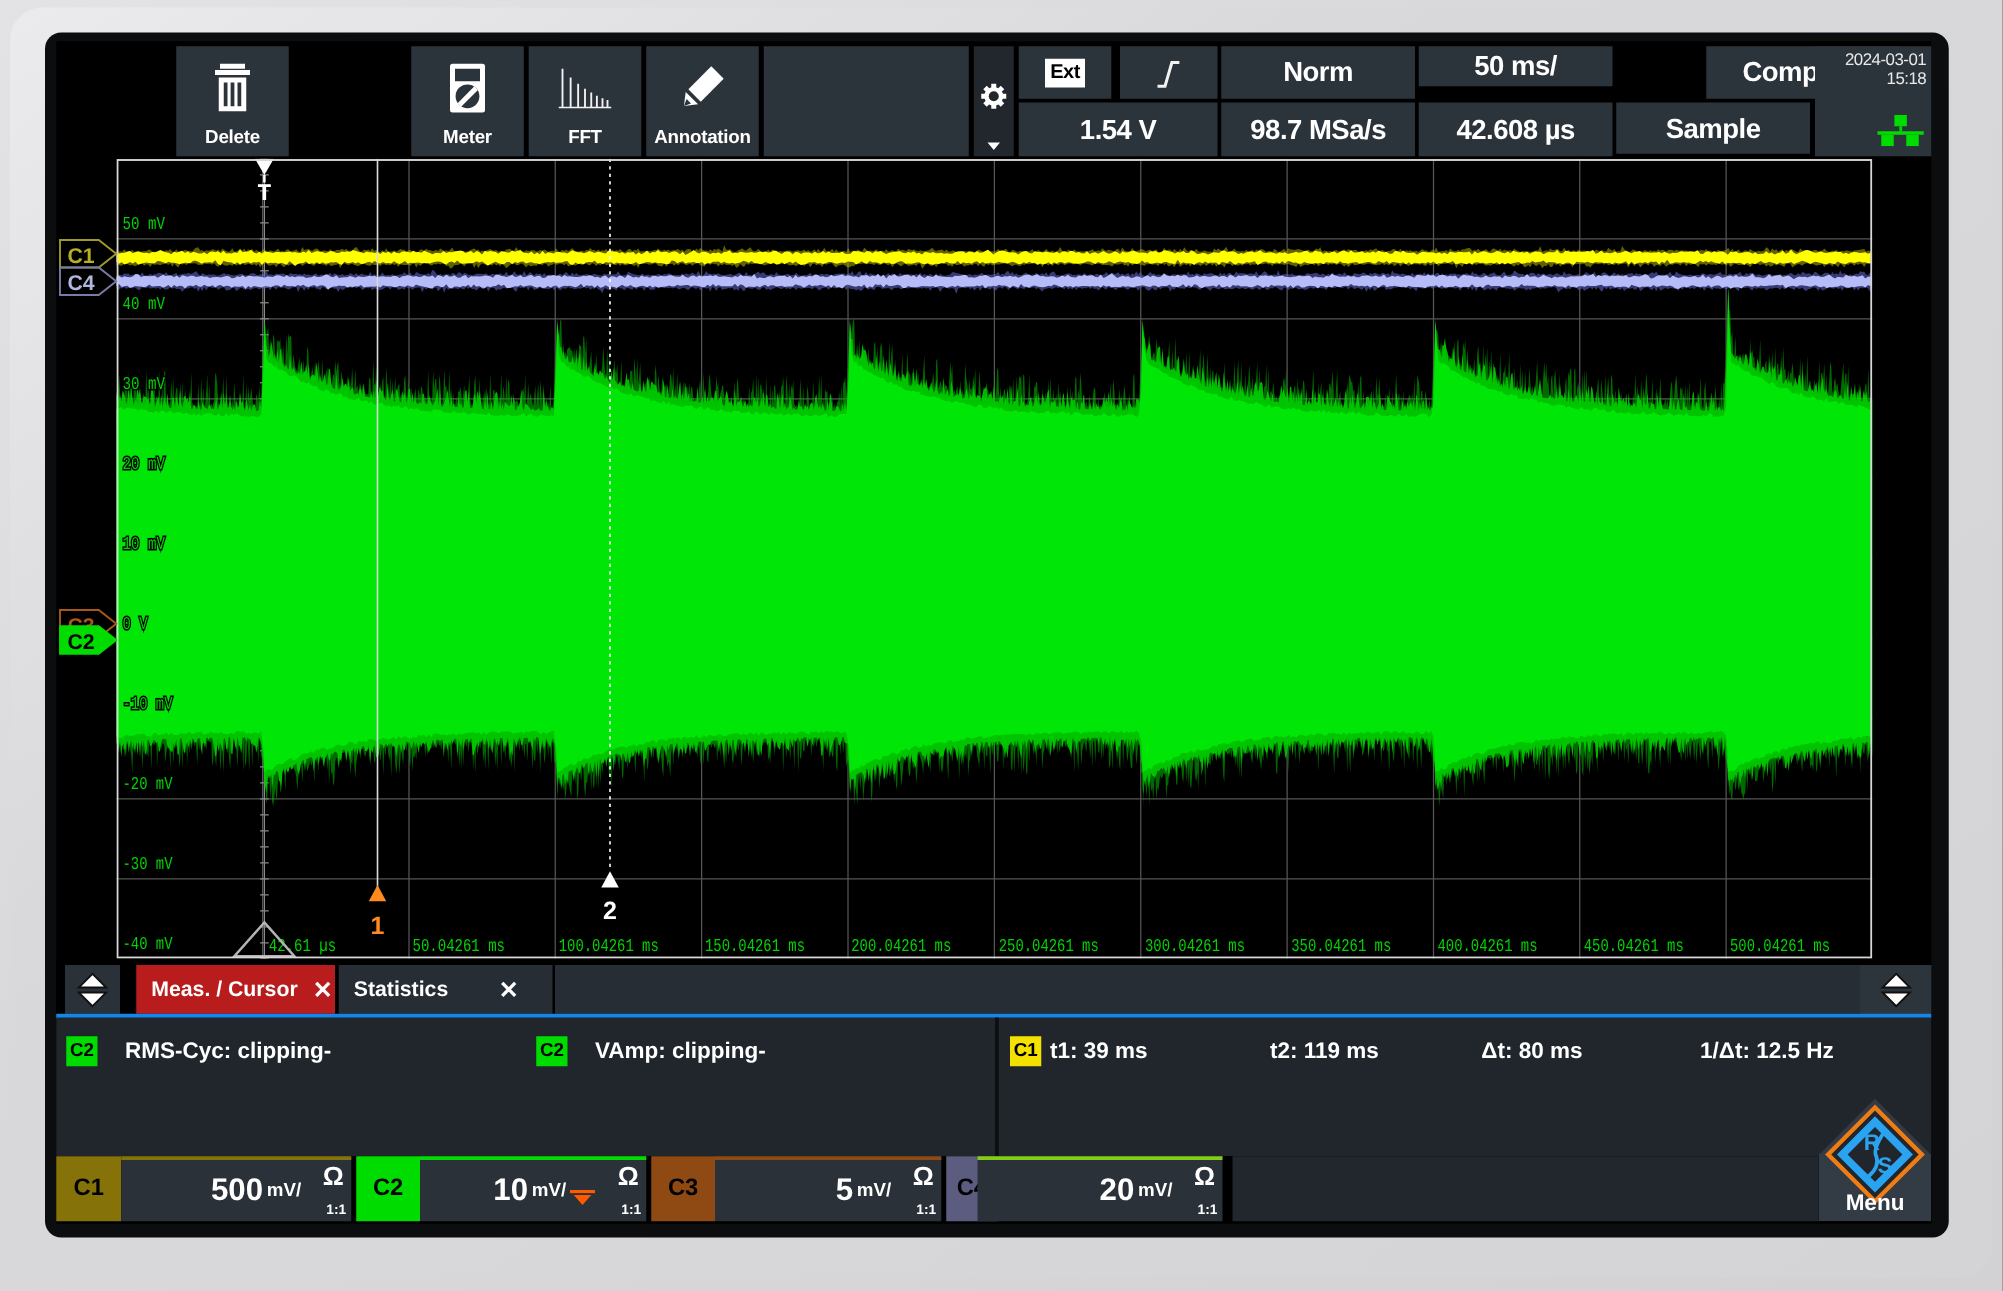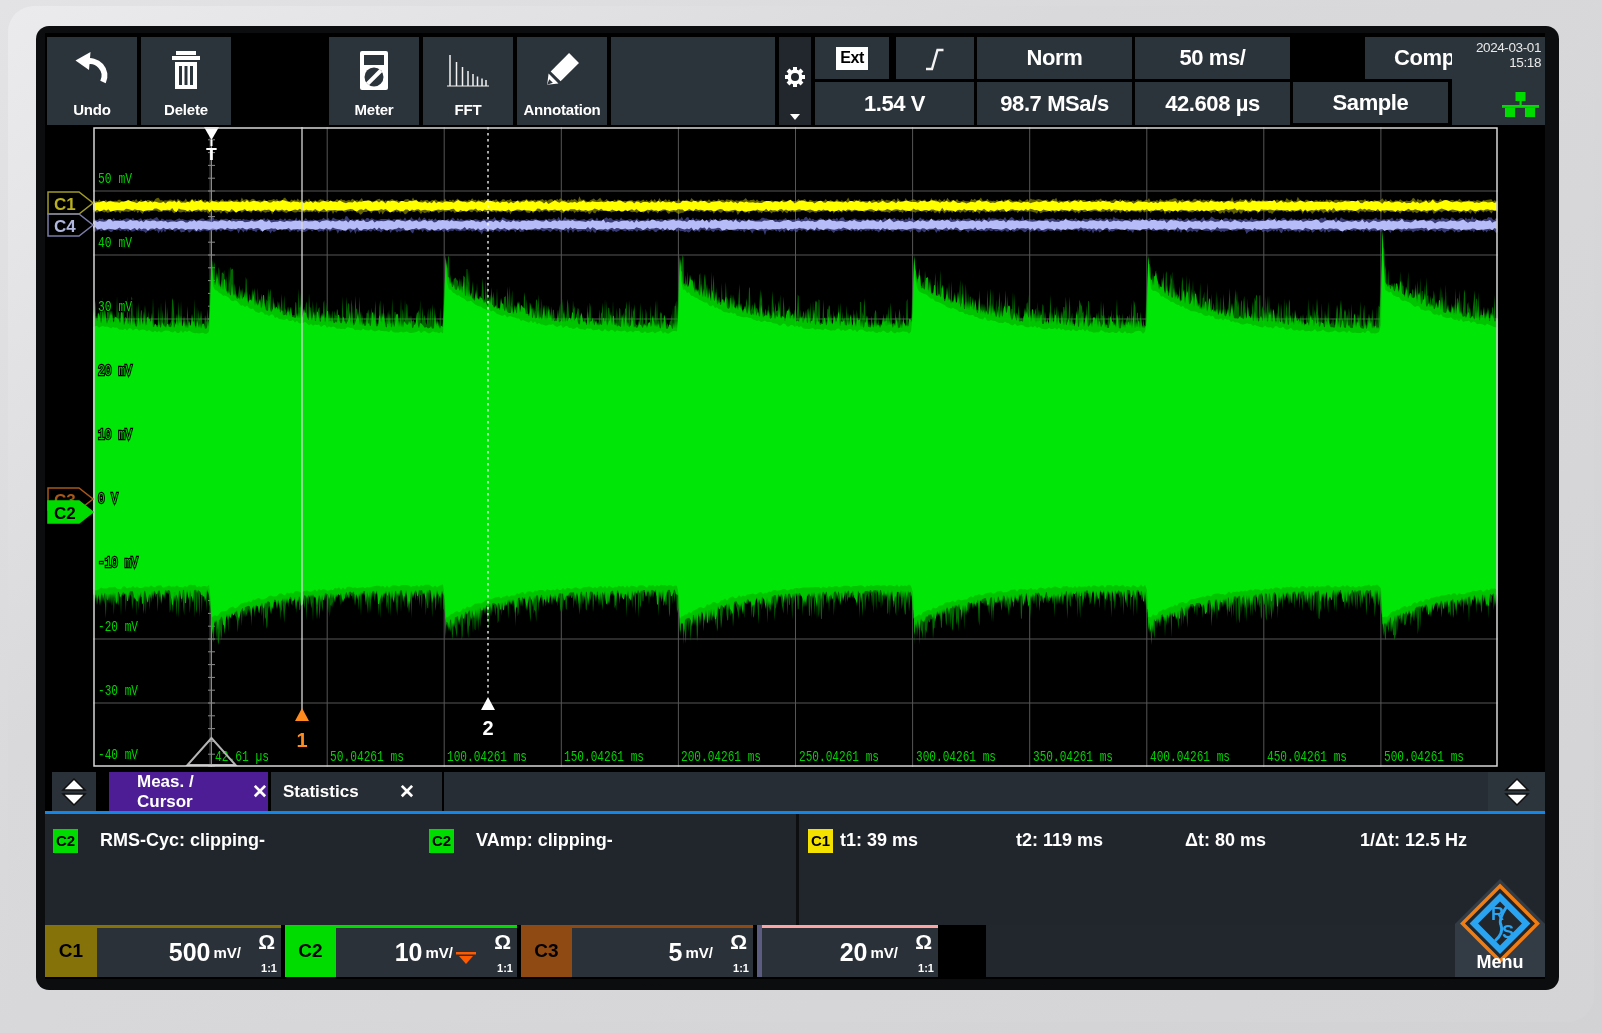--- a/index.html
+++ b/index.html
@@ -22,24 +22,20 @@
 .chval .v {position:absolute;left:0;right:40px;top:0;bottom:0;display:flex;align-items:center;justify-content:flex-end;font-size:25px;font-weight:bold}
 .chval .u {font-size:15px;margin-left:3px}
 .ohm {position:absolute;right:6px;top:2px;font-size:21px;font-weight:bold}
 .ratio {position:absolute;right:4px;bottom:3px;font-size:11px;font-weight:bold}
 </style></head><body>
 <div id="stage">
 <div id="body2"></div>
 <div id="bezel"></div>
 <div id="content">
 
-  <div class="btn" style="left:2px"><svg width="46" height="42" viewBox="0 0 46 42">
-          <path d="M16 13 A 14.5 14.5 0 0 1 34 33" stroke="#fff" stroke-width="6" fill="none"></path>
-          <polygon points="6.5,11.5 21.5,3 20,21" fill="#fff"></polygon>
-        </svg><span>Undo</span></div>
   <div class="btn" style="left:96px"><svg width="46" height="42" viewBox="0 0 46 42">
           <rect x="13" y="2" width="20" height="4" fill="#fff"></rect>
           <rect x="9" y="7" width="28" height="4" fill="#fff"></rect>
           <path d="M12 13 h22 v27 h-22 Z M16 17 v19 h3 v-19 Z M21.5 17 v19 h3 v-19 Z M27 17 v19 h3 v-19 Z" fill="#fff" fill-rule="evenodd"></path>
         </svg><span>Delete</span></div>
   <div class="btn" style="left:284px"><svg width="46" height="42" viewBox="0 0 46 42">
           <rect x="9" y="2" width="28" height="39" rx="2" fill="#fff"></rect>
           <rect x="13" y="6" width="20" height="10" fill="#2c343b"></rect>
           <circle cx="23" cy="28" r="9.5" fill="#2c343b"></circle>
           <rect x="13.5" y="26.3" width="19" height="4" transform="rotate(-45 23 28)" fill="#fff"></rect>
@@ -84,21 +80,21 @@
 
   <div class="cell" style="left:770px;top:4px;width:74px;height:42px">
         <span style="background:#fff;color:#000;font-size:16px;padding:2px 4px 3px;font-weight:bold">Ext</span>
       </div>
   <div class="cell" style="left:851px;top:4px;width:78px;height:42px">
         <svg width="30" height="34" viewBox="0 0 30 34">
           <path d="M6 28 h6 l5.5 -19 h6" stroke="#f2f2f2" stroke-width="2.4" fill="none"></path>
         </svg>
       </div>
   <div class="cell" style="left:932px;top:4px;width:155px;height:42px">Norm</div>
-  <div class="cell" style="left:1090px;top:4px;width:155px;height:42px">50 ms/</div>
+  <div class="cell" style="left:1090px;top:4px;width:155px;height:32px">50 ms/</div>
   <div class="cell" style="left:1320px;top:4px;width:155px;height:42px">Complete</div>
   <div class="cell" style="left:770px;top:49px;width:159px;height:43px">1.54 V</div>
   <div class="cell" style="left:932px;top:49px;width:155px;height:43px">98.7 MSa/s</div>
   <div class="cell" style="left:1090px;top:49px;width:155px;height:43px">42.608 µs</div>
   <div class="cell" style="left:1248px;top:49px;width:155px;height:41px">Sample</div>
   <div class="cell" style="left:1407px;top:4px;width:93px;height:88px;font-weight:normal">
      <div style="position:absolute;top:4px;right:4px;font-size:13.5px;color:#e9e9e9;text-align:right;line-height:14.5px">2024-03-01<br>15:18</div>
      <div style="position:absolute;right:5px;bottom:8px;line-height:0"><svg width="39" height="25" viewBox="0 0 39 25">
             <g fill="#00dc00">
               <rect x="14.5" y="0" width="10" height="9"></rect>
@@ -112,21 +108,21 @@
           </svg></div>
   </div>
 
   <div class="tabbar">
     <div class="spin" style="left:7px;width:44px">
           <svg width="26" height="30" viewBox="0 0 26 30">
             <path d="M13 2 L24 13 H2 Z" fill="#fff" stroke="#111" stroke-width="1.5"></path>
             <path d="M13 28 L2 17 H24 Z" fill="#fff" stroke="#111" stroke-width="1.5"></path>
           </svg>
         </div>
-    <div class="tab" style="left:64px;width:159px;background:#4c1d95;padding-left:28px">Meas. / Cursor<span style="margin-left:12px;font-size:19px">✕</span></div>
+    <div class="tab" style="left:64px;width:159px;background:#b91c1c;padding-left:12px">Meas. / Cursor<span style="margin-left:12px;font-size:19px">✕</span></div>
     <div class="tab" style="left:226px;width:171px;background:#262d34;padding-left:12px">Statistics<span style="position:absolute;left:128px;font-size:19px">✕</span></div>
     <div class="tab" style="left:399px;right:0;width:1101px;background:#262d34"></div>
     <div class="spin" style="left:1443px;width:57px;background:#2c343c">
           <svg width="26" height="30" viewBox="0 0 26 30">
             <path d="M13 2 L24 13 H2 Z" fill="#fff" stroke="#111" stroke-width="1.5"></path>
             <path d="M13 28 L2 17 H24 Z" fill="#fff" stroke="#111" stroke-width="1.5"></path>
           </svg>
         </div>
     <div style="position:absolute;left:0;top:40px;width:1500px;height:4px;background:#1486e8"></div>
   </div>
@@ -160,21 +156,21 @@
           <div class="ohm">Ω</div>
           <div class="ratio">1:1</div>
         </div>
     <div class="chbox" style="left:476px;width:51px;background:#8f4913">C3</div>
     <div class="chval" style="left:527px;width:181px;border-top:3px solid #8f4913">
           <div class="v">5<span class="u">mV/</span></div>
           <div class="ohm">Ω</div>
           <div class="ratio">1:1</div>
         </div>
     <div class="chbox" style="left:712px;width:41px;background:#5c5c80">C4</div>
-    <div class="chval" style="left:717px;width:176px;border-top:3px solid #fca5a5">
+    <div class="chval" style="left:737px;width:196px;border-top:3px solid #84cc16">
           <div class="v">20<span class="u">mV/</span></div>
           <div class="ohm">Ω</div>
           <div class="ratio">1:1</div>
         </div>
     <div style="position:absolute;left:941px;top:0;width:469px;height:52px;background:#21272d"></div>
   </div>
 
   <div style="position:absolute;left:1410px;top:835px;width:90px;height:109px"><svg width="90" height="109" viewBox="0 0 90 109">
 <polygon points="0,109 0,55.5 7,55.5 45,17.5 83,55.5 90,55.5 90,109" fill="#333c44"></polygon>
 <g transform="translate(45,55.5) rotate(45)">

